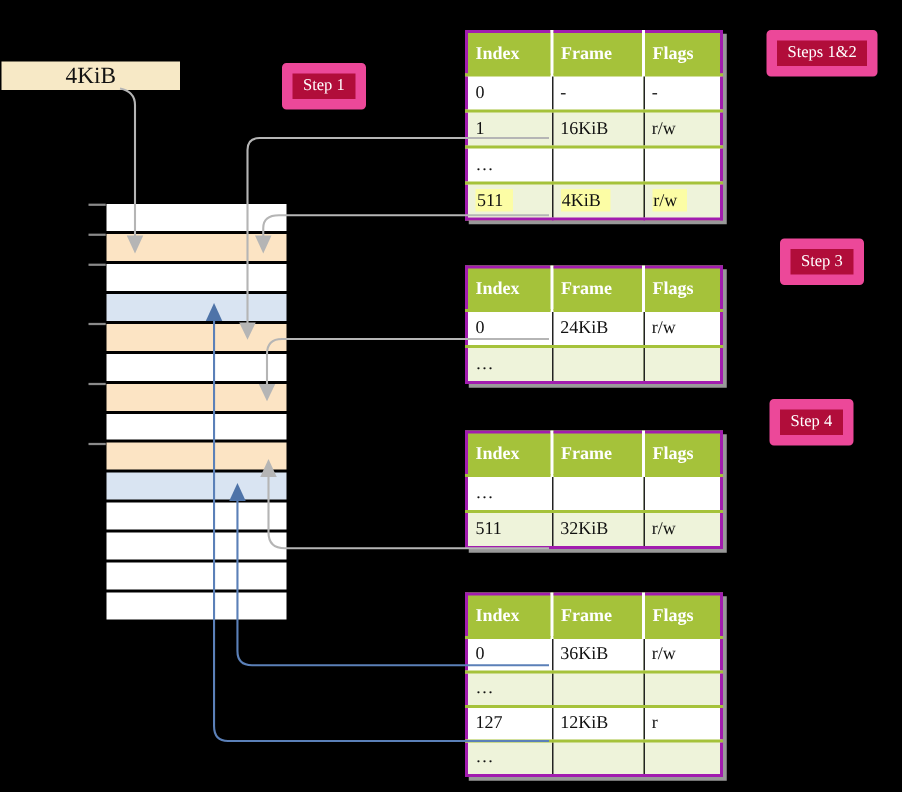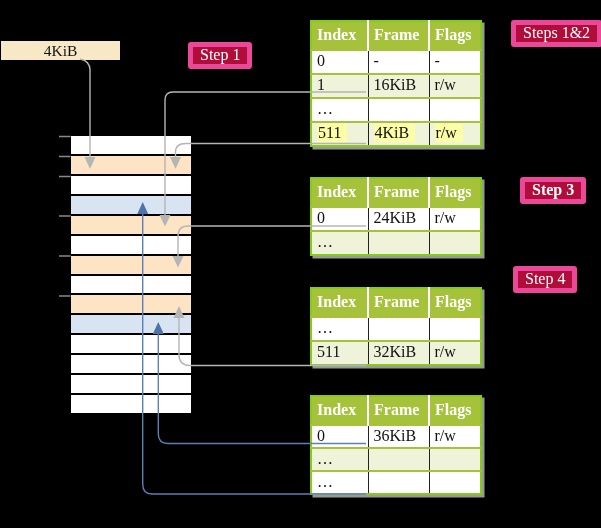--- a/index.html
+++ b/index.html
@@ -7,41 +7,41 @@
     width:601px;height:528px;background:#000;position:relative;overflow:hidden;
     font-family:"Liberation Serif","DejaVu Serif",serif;
   }
   
   #cr3-box{
     position:absolute;left:1px;top:41px;width:119px;height:19px;
     background:#f7e9c6;color:#111;font-size:15.5px;line-height:19px;text-align:center;
   }
   
   .badge{
-    position:absolute;background:#b10d3a;border:5px solid #ec4899;border-radius:3px;
-    color:#fff;font-size:16px;line-height:16px;padding:0 7px 1px;white-space:nowrap;
+    position:absolute;background:#b10d3a;border:7px solid #ec4899;border-radius:3px;
+    color:#fff;font-size:11px;line-height:16px;padding:0 7px 1px;white-space:nowrap;
   }
   #step0{left:188px;top:42px;}
   #steps12{left:511px;top:20px;}
-  #step3{left:520px;top:177px;font-weight:bold;}
+  #step3{left:520px;top:159px;}
   #step4{left:513px;top:266px;text-align:center;}
   
   #memory{
     position:absolute;left:71px;top:136px;width:120px;height:277px;
     display:grid;grid-template-rows:repeat(14,1fr);row-gap:2px;background:#000;
   }
   .mrow{width:100%;}
   .mrow.white{background:#ffffff;}
   .mrow.peach{background:#fce4c4;}
   .mrow.blue{background:#d9e4f2;}
   
   table{
     position:absolute;border-collapse:collapse;table-layout:fixed;width:170px;
-    background:#bef264;border:2px solid #84cc16;box-shadow:2.5px 2.5px 0 #999;
-    font-size:16px;
+    background:#bef264;border:2px solid #a21caf;box-shadow:2.5px 2.5px 0 #999;
+    font-size:12px;
   }
   th{
     background:#a5c23a;color:#fff;font-weight:bold;text-align:left;
     padding:1px 5px 2px;border-left:2px solid #fff;height:24px;
   }
   th:first-child{border-left:none;}
   td{
     padding:0 5px 2px;border-left:1px solid #222;color:#111;vertical-align:middle;
   }
   td:first-child{border-left:none;}
@@ -192,20 +192,25 @@
       <td>0</td>
       <td>36KiB</td>
       <td>r/w</td>
     </tr>
     <tr>
       <td>…</td>
       <td></td>
       <td></td>
     </tr>
     <tr>
+      <td>127</td>
+      <td>12KiB</td>
+      <td>r</td>
+    </tr>
+    <tr>
       <td>…</td>
       <td></td>
       <td></td>
     </tr>
   </tbody>
 </table>
 
 <svg id="overlay" width="601" height="528" viewBox="0 0 601 528">
   <g stroke="#8a8a8a" stroke-width="1.5">
     <line x1="59" y1="136.5" x2="70.5" y2="136.5"></line>

